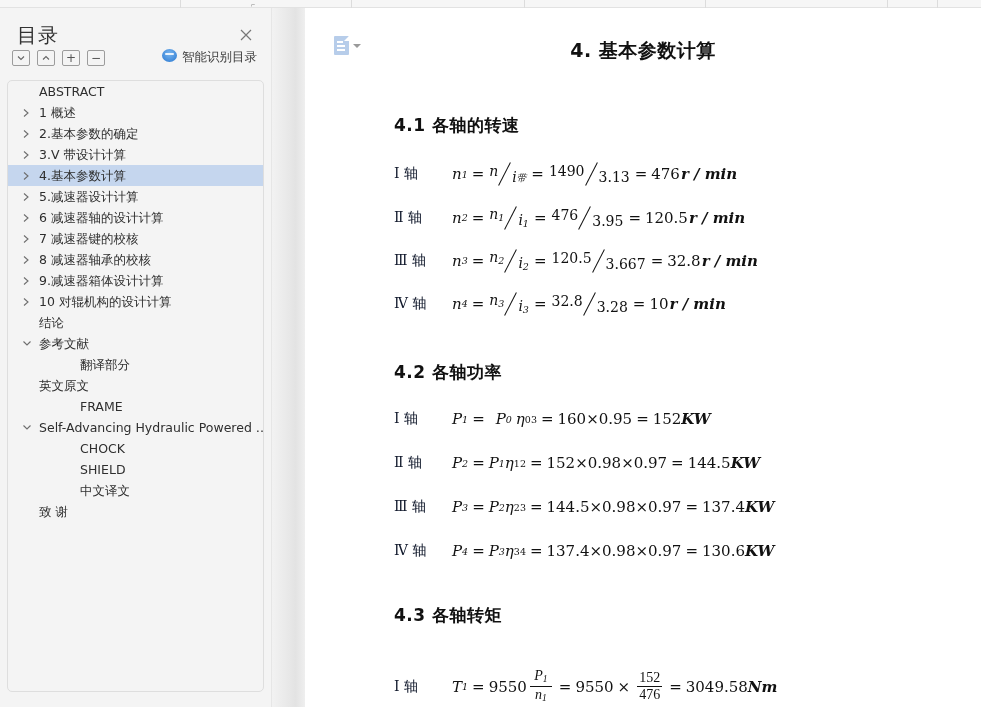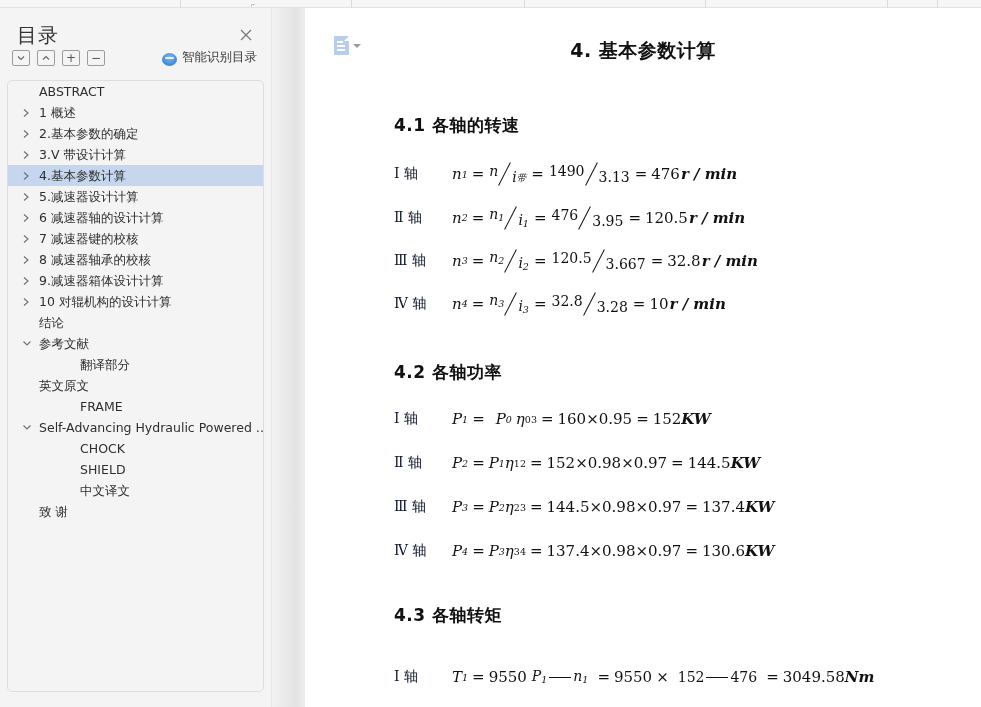--- a/index.html
+++ b/index.html
@@ -108,21 +108,21 @@
     line-height: 14px;
     color: #555;
     font-family: "DejaVu Sans", sans-serif;
   }
 
   .smart-btn {
     position: absolute;
     right: 14px;
     top: -1px;
     display: flex;
-    align-items: flex-end;
+    align-items: flex-start;
     gap: 5px;
     cursor: pointer;
   }
   .smart-ico {
     width: 15px;
     height: 13px;
     border-radius: 50%;
     background: radial-gradient(circle at 50% 35%, #7ab6ef 0%, #3b86d8 75%);
     position: relative;
     flex: none;
@@ -333,25 +333,26 @@
   }
   .sfrac .den {
     align-self: flex-end;
     font-size: 14px;
     margin-top: 6px;
   }
 
   
   .vfrac {
     display: inline-flex;
-    flex-direction: row;
+    flex-direction: column;
     align-items: center;
     vertical-align: middle;
     margin: 16px 3px;
     line-height: 1.05;
+    font-family: Liberation Serif, serif;
   }
   .vfrac .top { font-size: 14px; padding: 0 2px; }
   .vfrac .rule {
     width: 100%;
     min-width: 22px;
     height: 1px;
     background: #111;
     margin: 1px 0;
   }
   .vfrac .bot { font-size: 14px; padding: 0 2px; }

